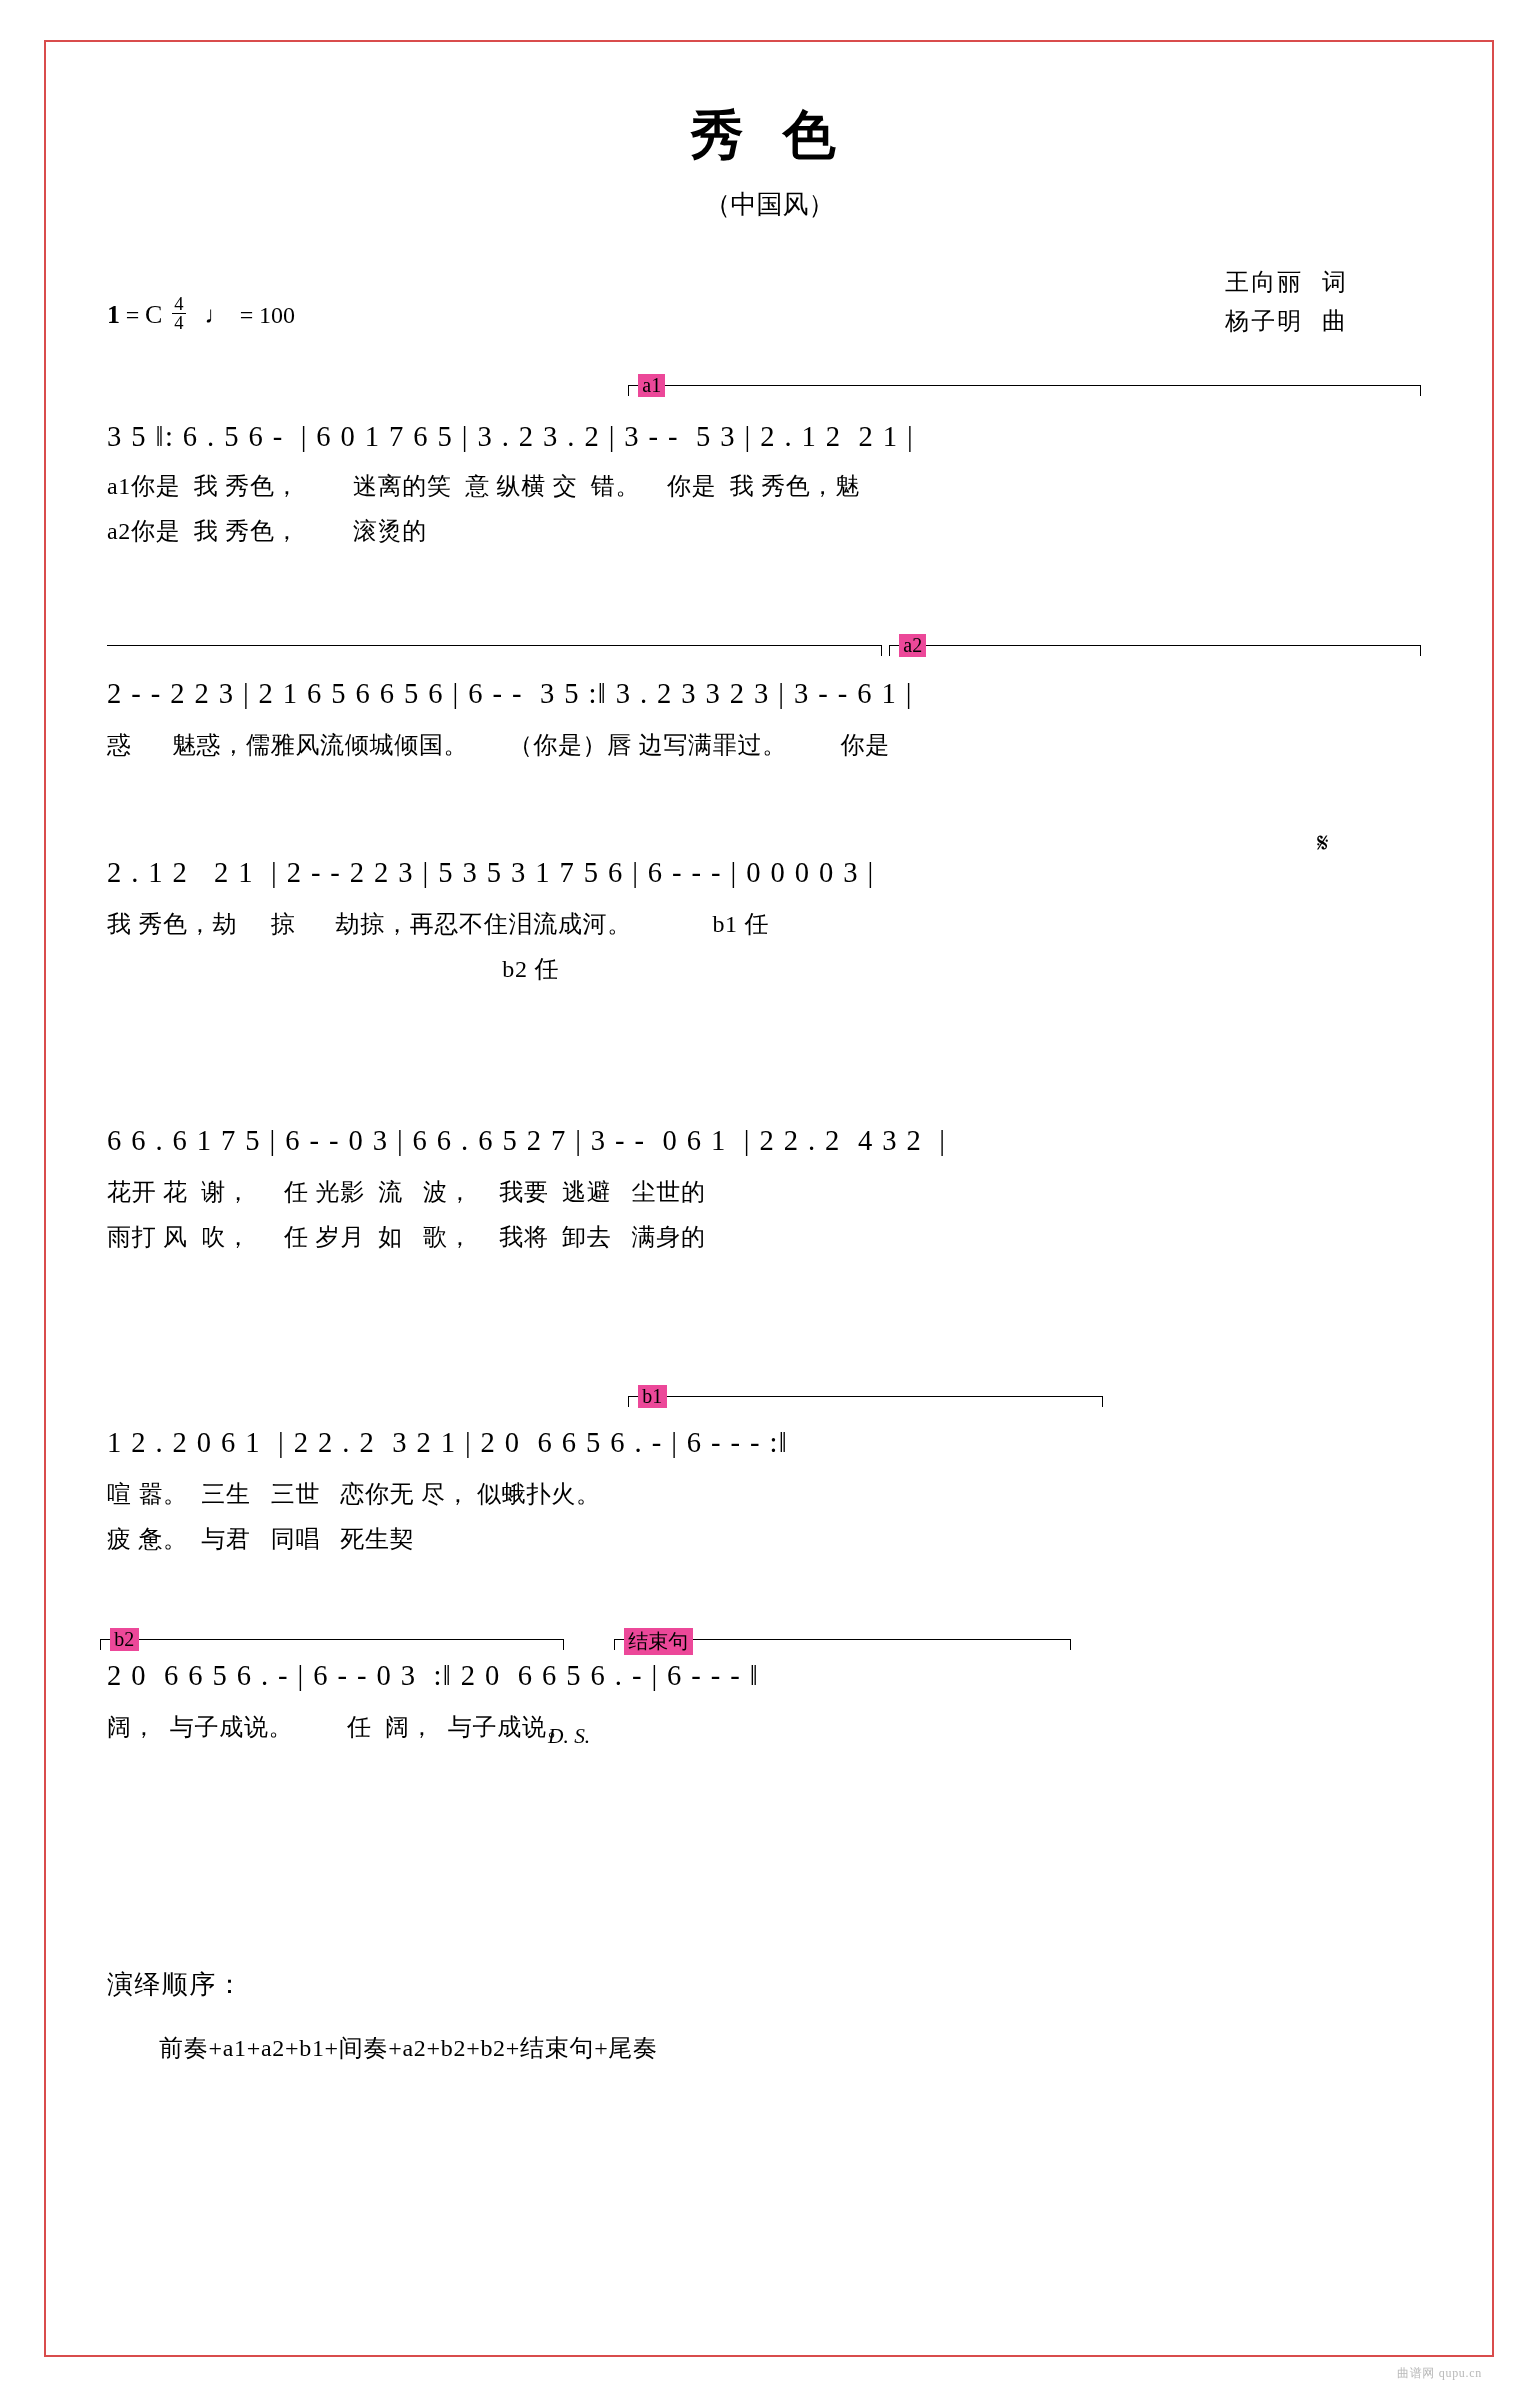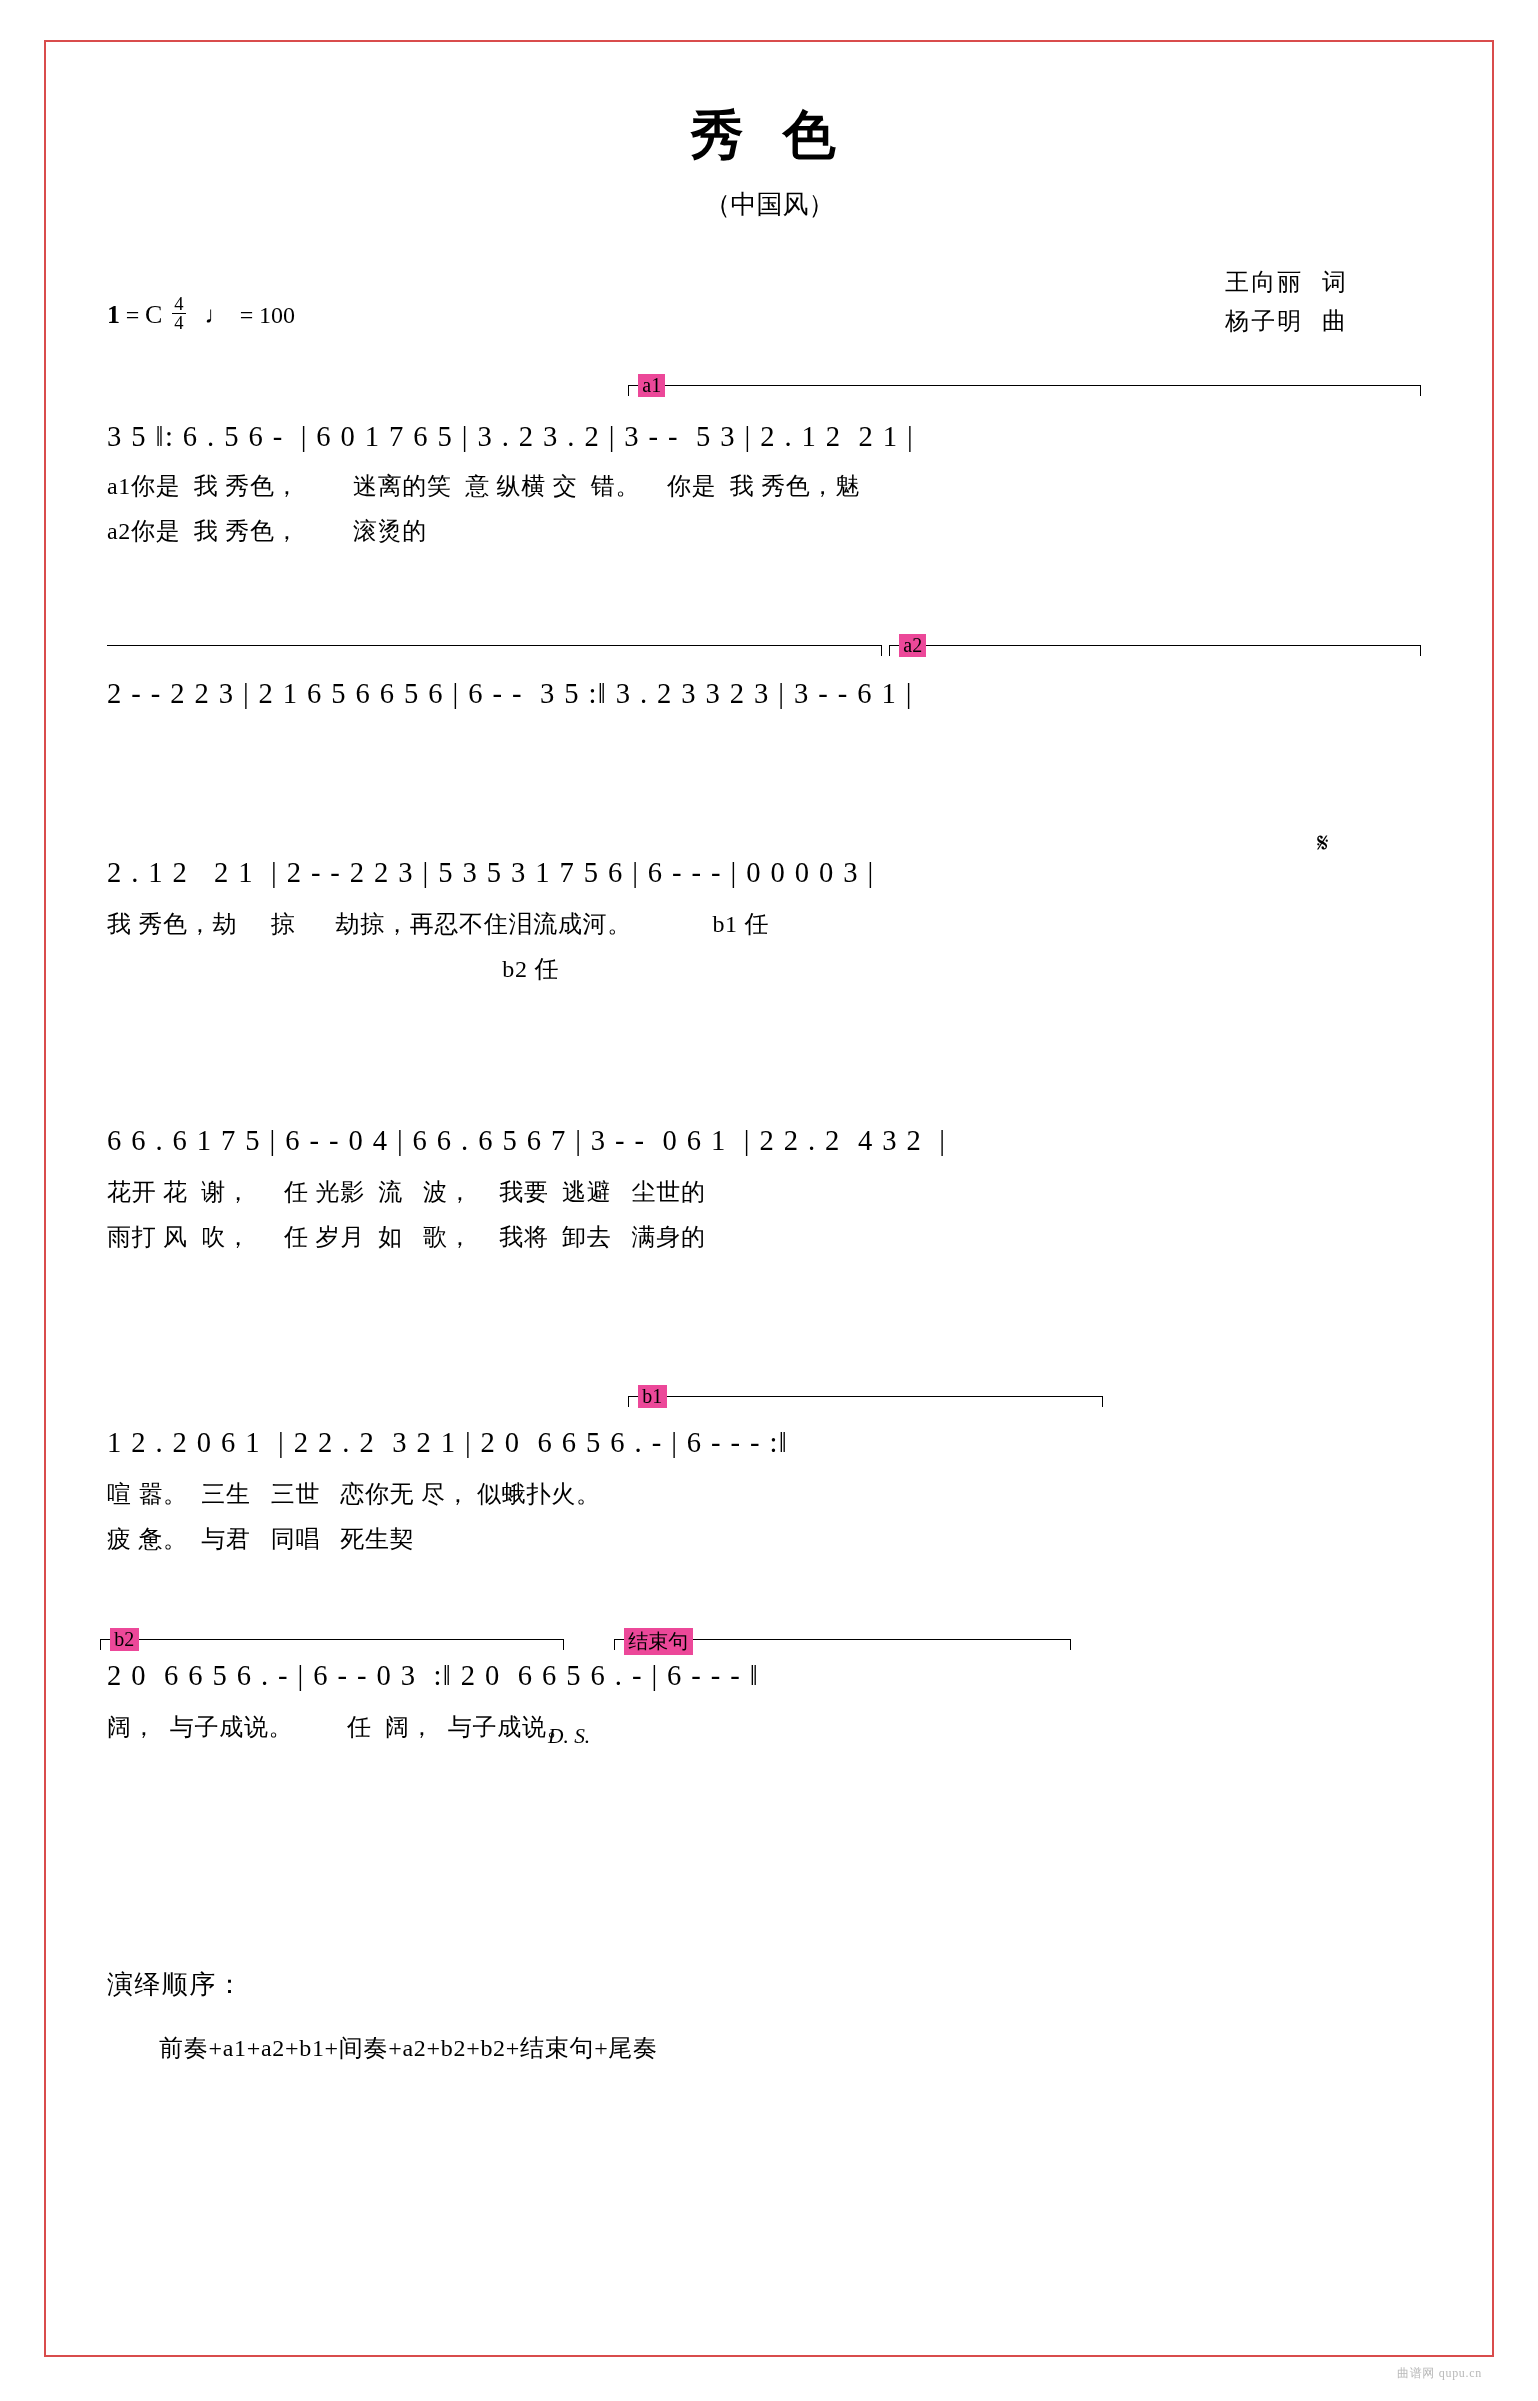--- a/index.html
+++ b/index.html
@@ -199,31 +199,32 @@
 
   <div class="bracket" style="left:107px; top:634px; width:775px; height:28.6px;">
     <div class="line" style="left:0; right:0; border-left:none;"></div>
   </div>
   <div class="bracket" style="left:889px; top:634px; width:532px; height:28.6px;">
     <div class="line" style="left:0; right:0;"></div>
     <div class="lbl">a2</div>
   </div>
   <div class="system" style="top:678px;">
     <div class="notes">2 - - 2 2 3 | 2 1 6 5 6 6 5 6 | 6 - -  3 5 :‖ 3 . 2 3 3 2 3 | 3 - - 6 1 |</div>
+    <div class="lyrics" style="margin-top:18.6px;">惑      魅惑，儒雅风流倾城倾国。      （你是）唇 边写满罪过。        你是</div>
   </div>
 
   <div class="segno" style="left:1317px; top:828px;">𝄋</div>
   <div class="system" style="top:857px;">
     <div class="notes">2 . 1 2   2 1  | 2 - - 2 2 3 | 5 3 5 3 1 7 5 6 | 6 - - - | 0 0 0 0 3 |</div>
     <div class="lyrics" style="margin-top:18.6px;">我 秀色，劫     掠      劫掠，再忍不住泪流成河。            b1 任</div>
     <div class="lyrics" style="margin-top:13px;">                                                           b2 任</div>
   </div>
 
   <div class="system" style="top:1125px;">
-    <div class="notes">6 6 . 6 1 7 5 | 6 - - 0 4 | 6 6 . 6 5 6 7 | 3 - -  0 6 1  | 2 2 . 2  4 3 2  |</div>
+    <div class="notes">6 6 . 6 1 7 5 | 6 - - 0 3 | 6 6 . 6 5 2 7 | 3 - -  0 6 1  | 2 2 . 2  4 3 2  |</div>
     <div class="lyrics" style="margin-top:18.6px;">花开 花  谢，     任 光影  流   波，    我要  逃避   尘世的</div>
     <div class="lyrics" style="margin-top:13px;">雨打 风  吹，     任 岁月  如   歌，    我将  卸去   满身的</div>
   </div>
 
   <div class="bracket" style="left:628px; top:1385px; width:475px; height:28.6px;">
     <div class="line" style="left:0; right:0;"></div>
     <div class="lbl">b1</div>
   </div>
   <div class="system" style="top:1417px;margin-top:10px;">
     <div class="notes">1 2 . 2 0 6 1  | 2 2 . 2  3 2 1 | 2 0  6 6 5 6 . - | 6 - - - :‖</div>

